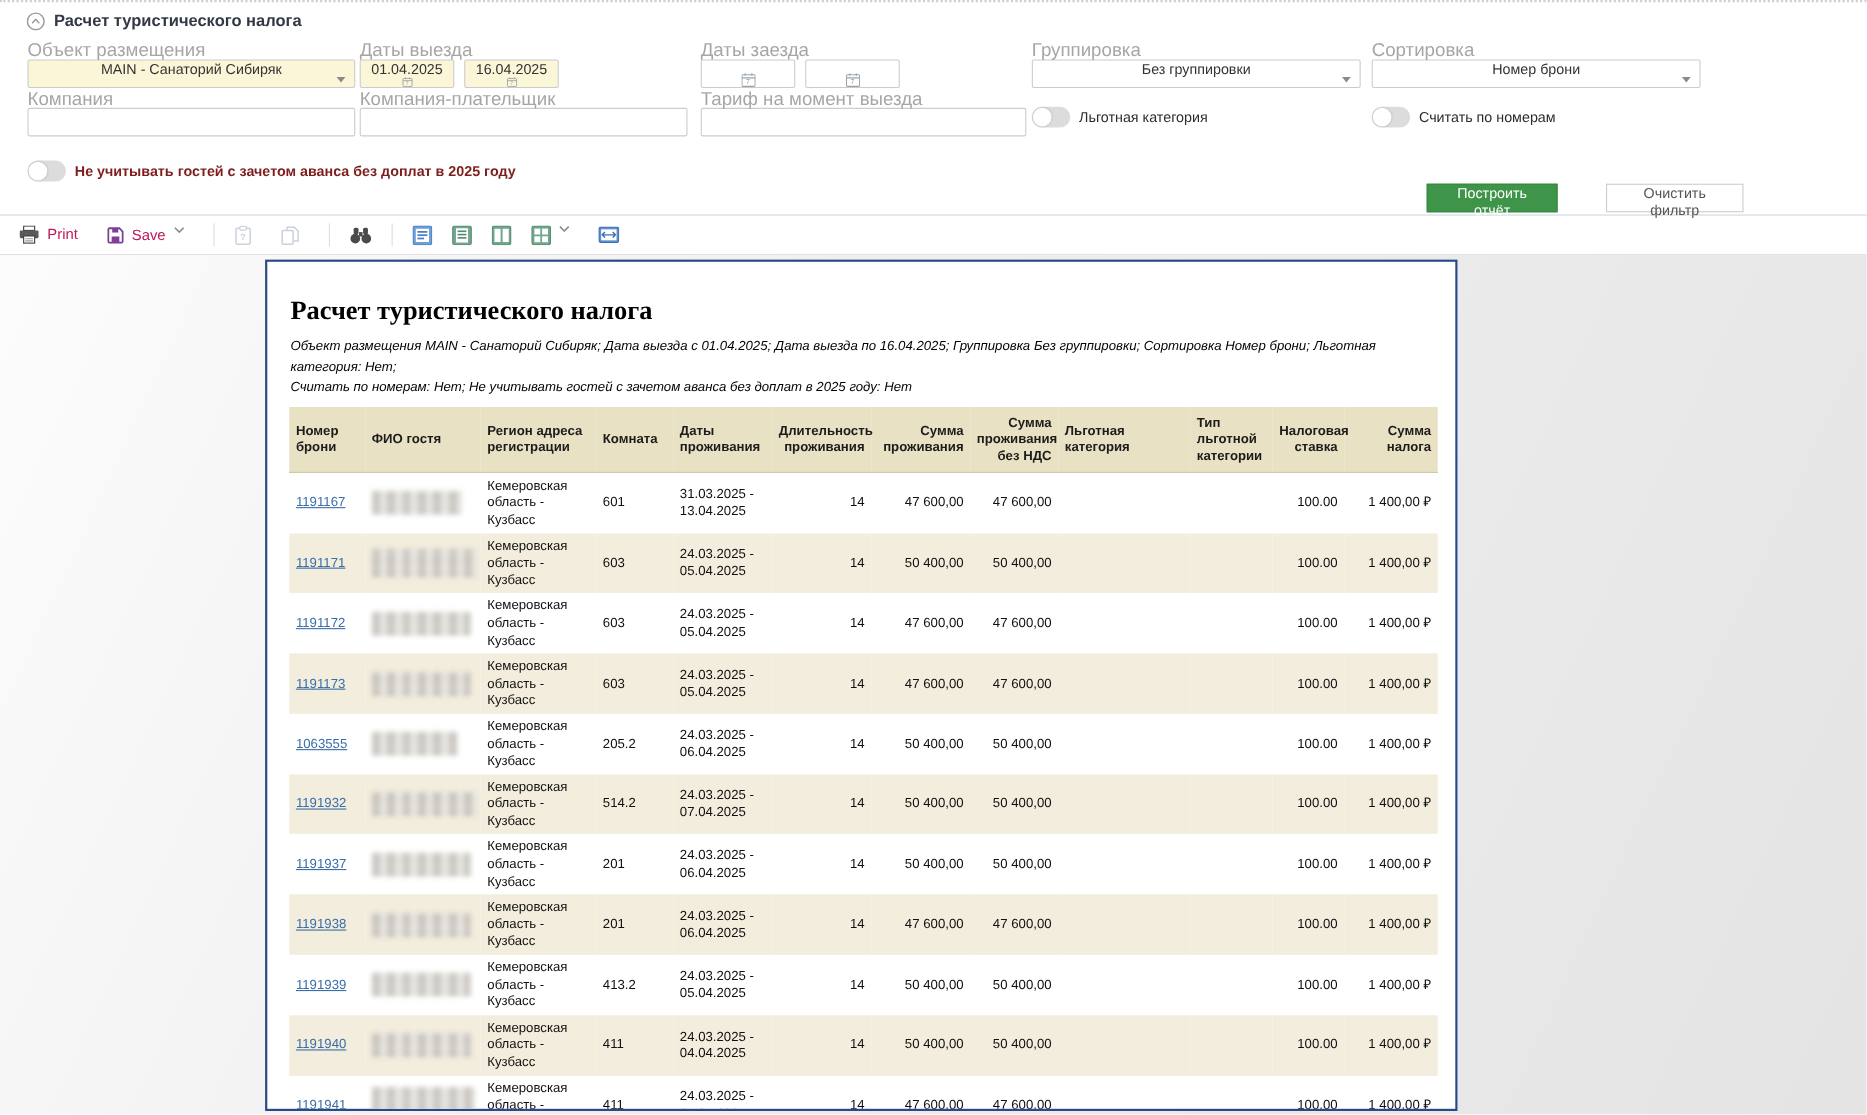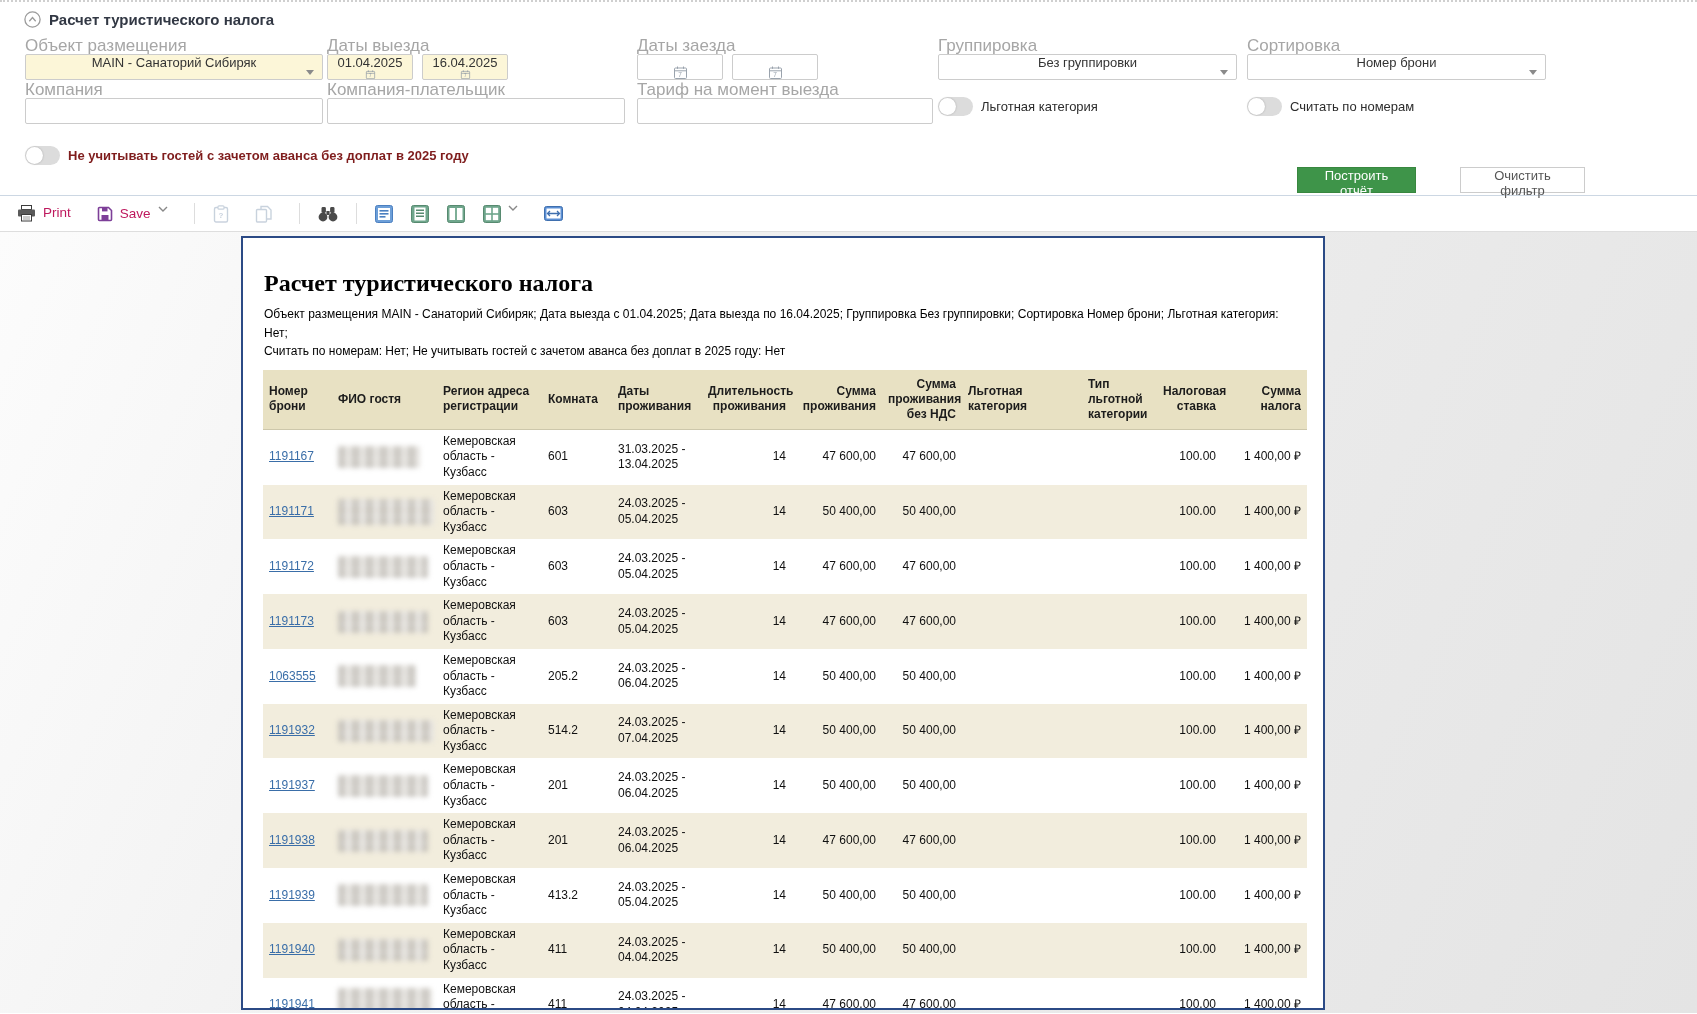--- a/index.html
+++ b/index.html
@@ -47,21 +47,21 @@
   .tb-sep { width:1px; height:21px; background:#ddd; }
   .sp18 { width:18px; flex:none; } .sp26 { width:26px; flex:none; }
   .disabled { opacity:.95; cursor:default; }
   
   .viewer { height:781px; position:relative; overflow:hidden;
     background:linear-gradient(115deg,#fcfcfc 0%,#efefef 40%,#e4e4e4 100%); }
   .report-page { position:absolute; left:241px; top:4px; width:1084px; height:774px;
     background:#fff; border:2px solid #2b4a85; padding:22px 18px 0 20px; overflow:hidden; }
   .report-title { font-family:"Liberation Serif", serif; font-size:24px; font-weight:bold;
     color:#000; margin:10px 0 8px 1px; }
-  .report-summary { font-size:12px; color:#000; line-height:1.55; margin:0 0 9px 1px; }
+  .report-summary { font-size:12px; font-style:italic; color:#000; line-height:1.55; margin:0 0 9px 1px; }
   table { border-collapse:collapse; table-layout:fixed; width:1044px; }
   thead th { background:#e8e1c3; font-size:12px; font-weight:bold; color:#1c1c1c;
     padding:7px 6px; vertical-align:middle; line-height:1.25; text-align:left;
     border-bottom:1px solid #cdc7ab; }
   thead th.num { text-align:right; }
   tbody td { font-size:12px; color:#101010; padding:4px 6px; vertical-align:middle; line-height:1.3; }
   tbody tr { height:32px; }
   tbody tr:nth-child(even) { background:#f2eddd; }
   tbody tr:nth-child(n+11):nth-child(-n+14) { height:40px; }
   td.num { text-align:right; }

